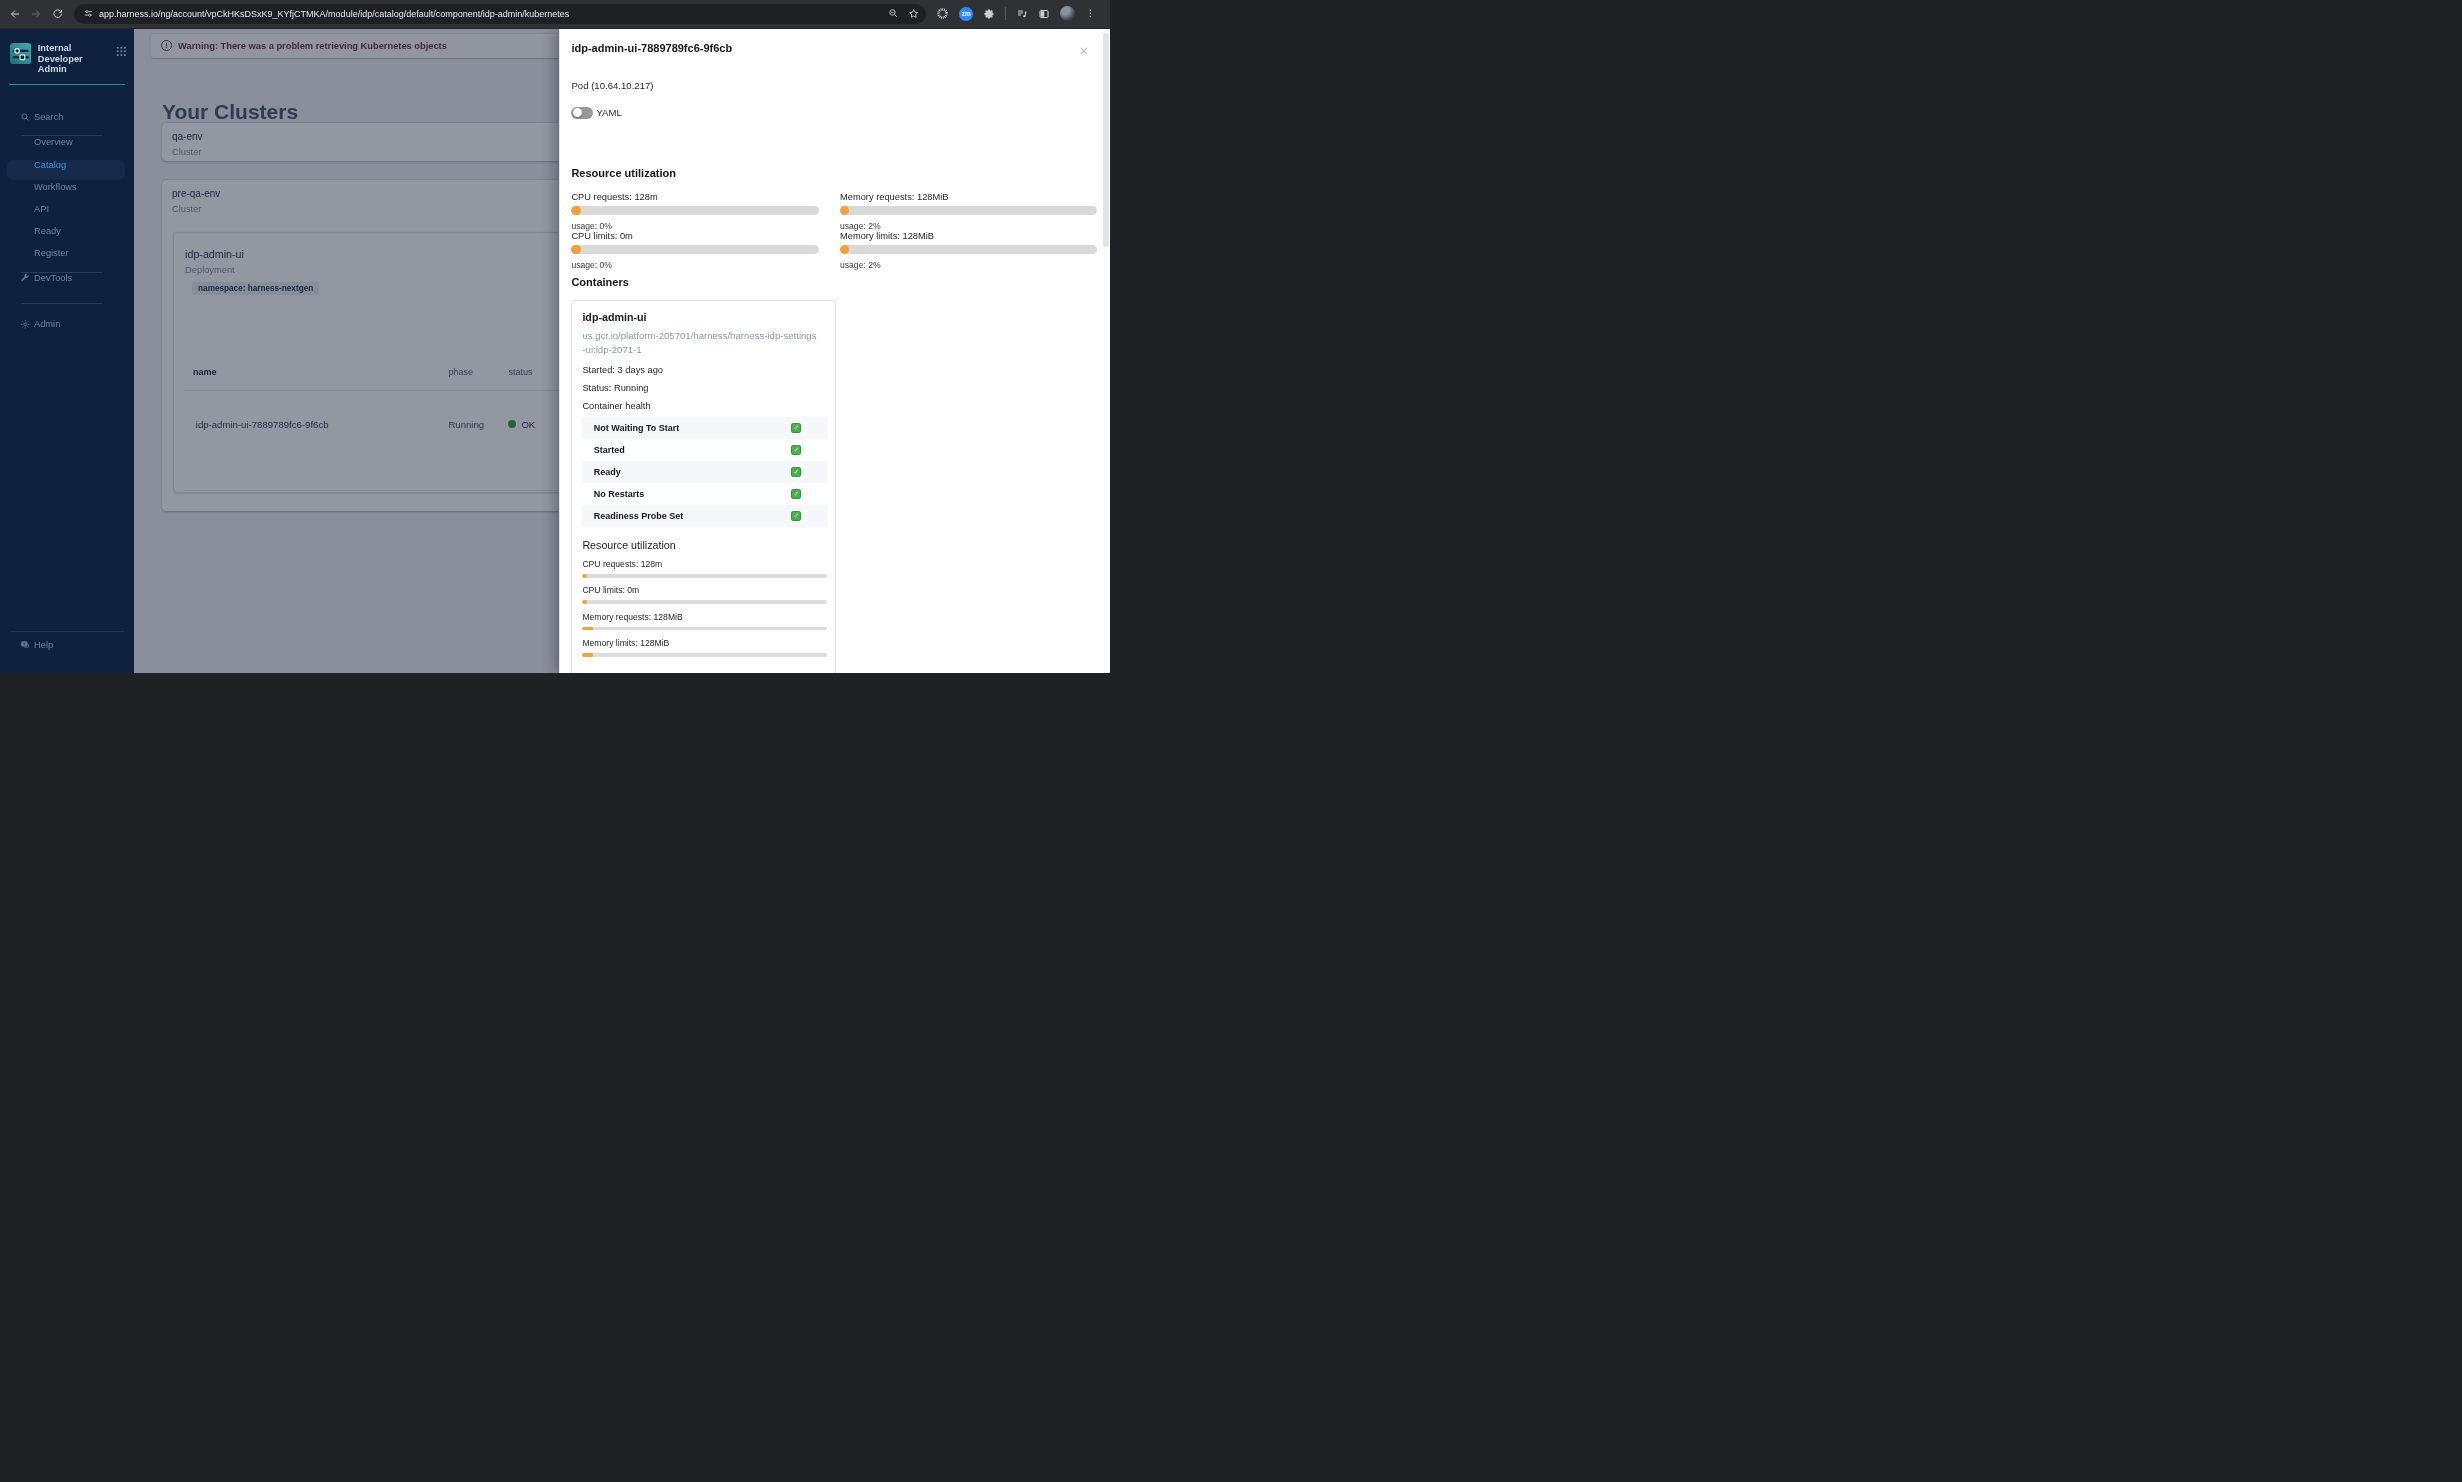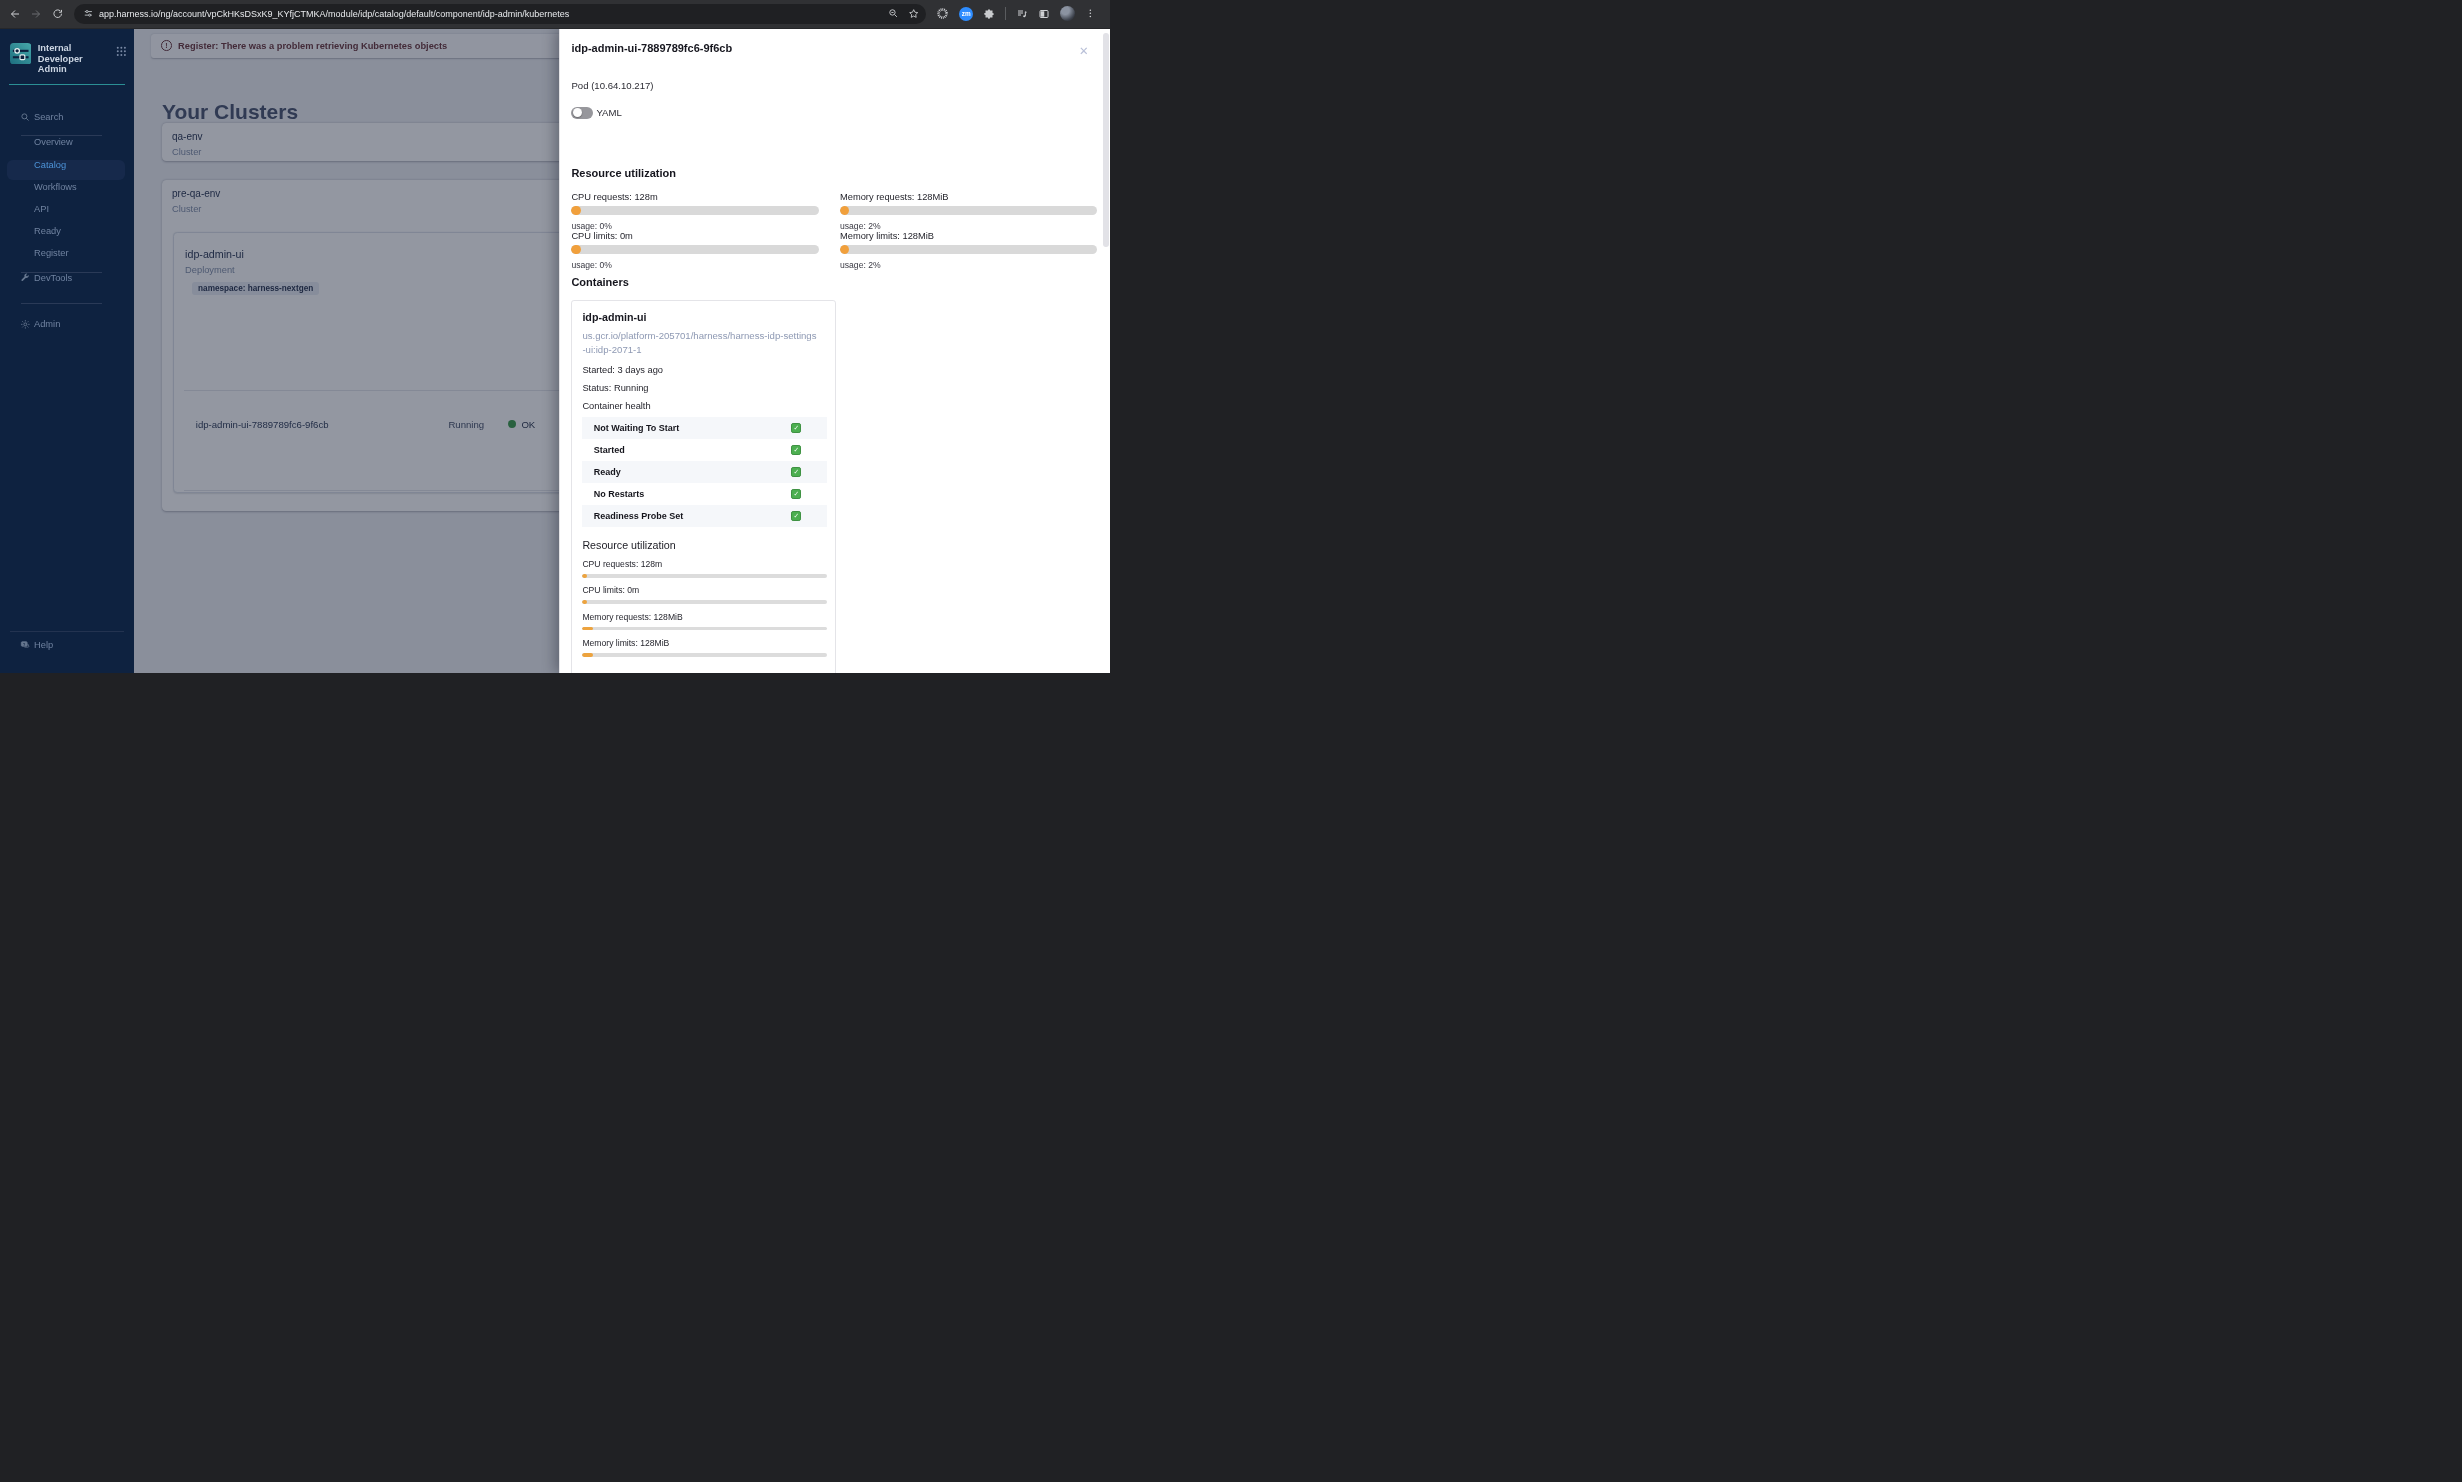--- a/index.html
+++ b/index.html
@@ -302,38 +302,43 @@
       </div>
       <div class="sb-user" style="top:641px;">
         <span class="dp-avatar">DP</span>
         <span class="lbl">Debabrata Panigrahi</span>
       </div>
     </aside>
 
     <div class="main">
       <div class="banner">
         <span class="warn-ico">!</span>
-        <span class="txt">Register: There was a problem retrieving Kubernetes objects</span>
+        <span class="txt">Warning: There was a problem retrieving Kubernetes objects</span>
       </div>
       <h1 class="page-h1">Your Clusters</h1>
 
       <div class="card cluster1">
         <div class="cname">qa-env</div>
         <div class="ckind">Cluster</div>
       </div>
 
       <div class="card cluster2">
         <div class="cname">pre-qa-env</div>
         <div class="ckind">Cluster</div>
 
         <div class="deploy-card">
           <div class="dname">idp-admin-ui</div>
           <div class="dkind">Deployment</div>
           <div class="ns-chip">namespace: harness-nextgen</div>
 
+          <div class="ptable-head">
+            <span class="h-name">name</span>
+            <span class="h-phase">phase</span>
+            <span class="h-status">status</span>
+          </div>
           <div class="ptable-line1"></div>
           <div class="ptable-row">
             <span class="r-name">idp-admin-ui-7889789fc6-9f6cb</span>
             <span class="r-phase">Running</span>
             <span class="ok-dot"></span>
             <span class="r-status">OK</span>
           </div>
           <div class="ptable-line2"></div>
         </div>
       </div>

